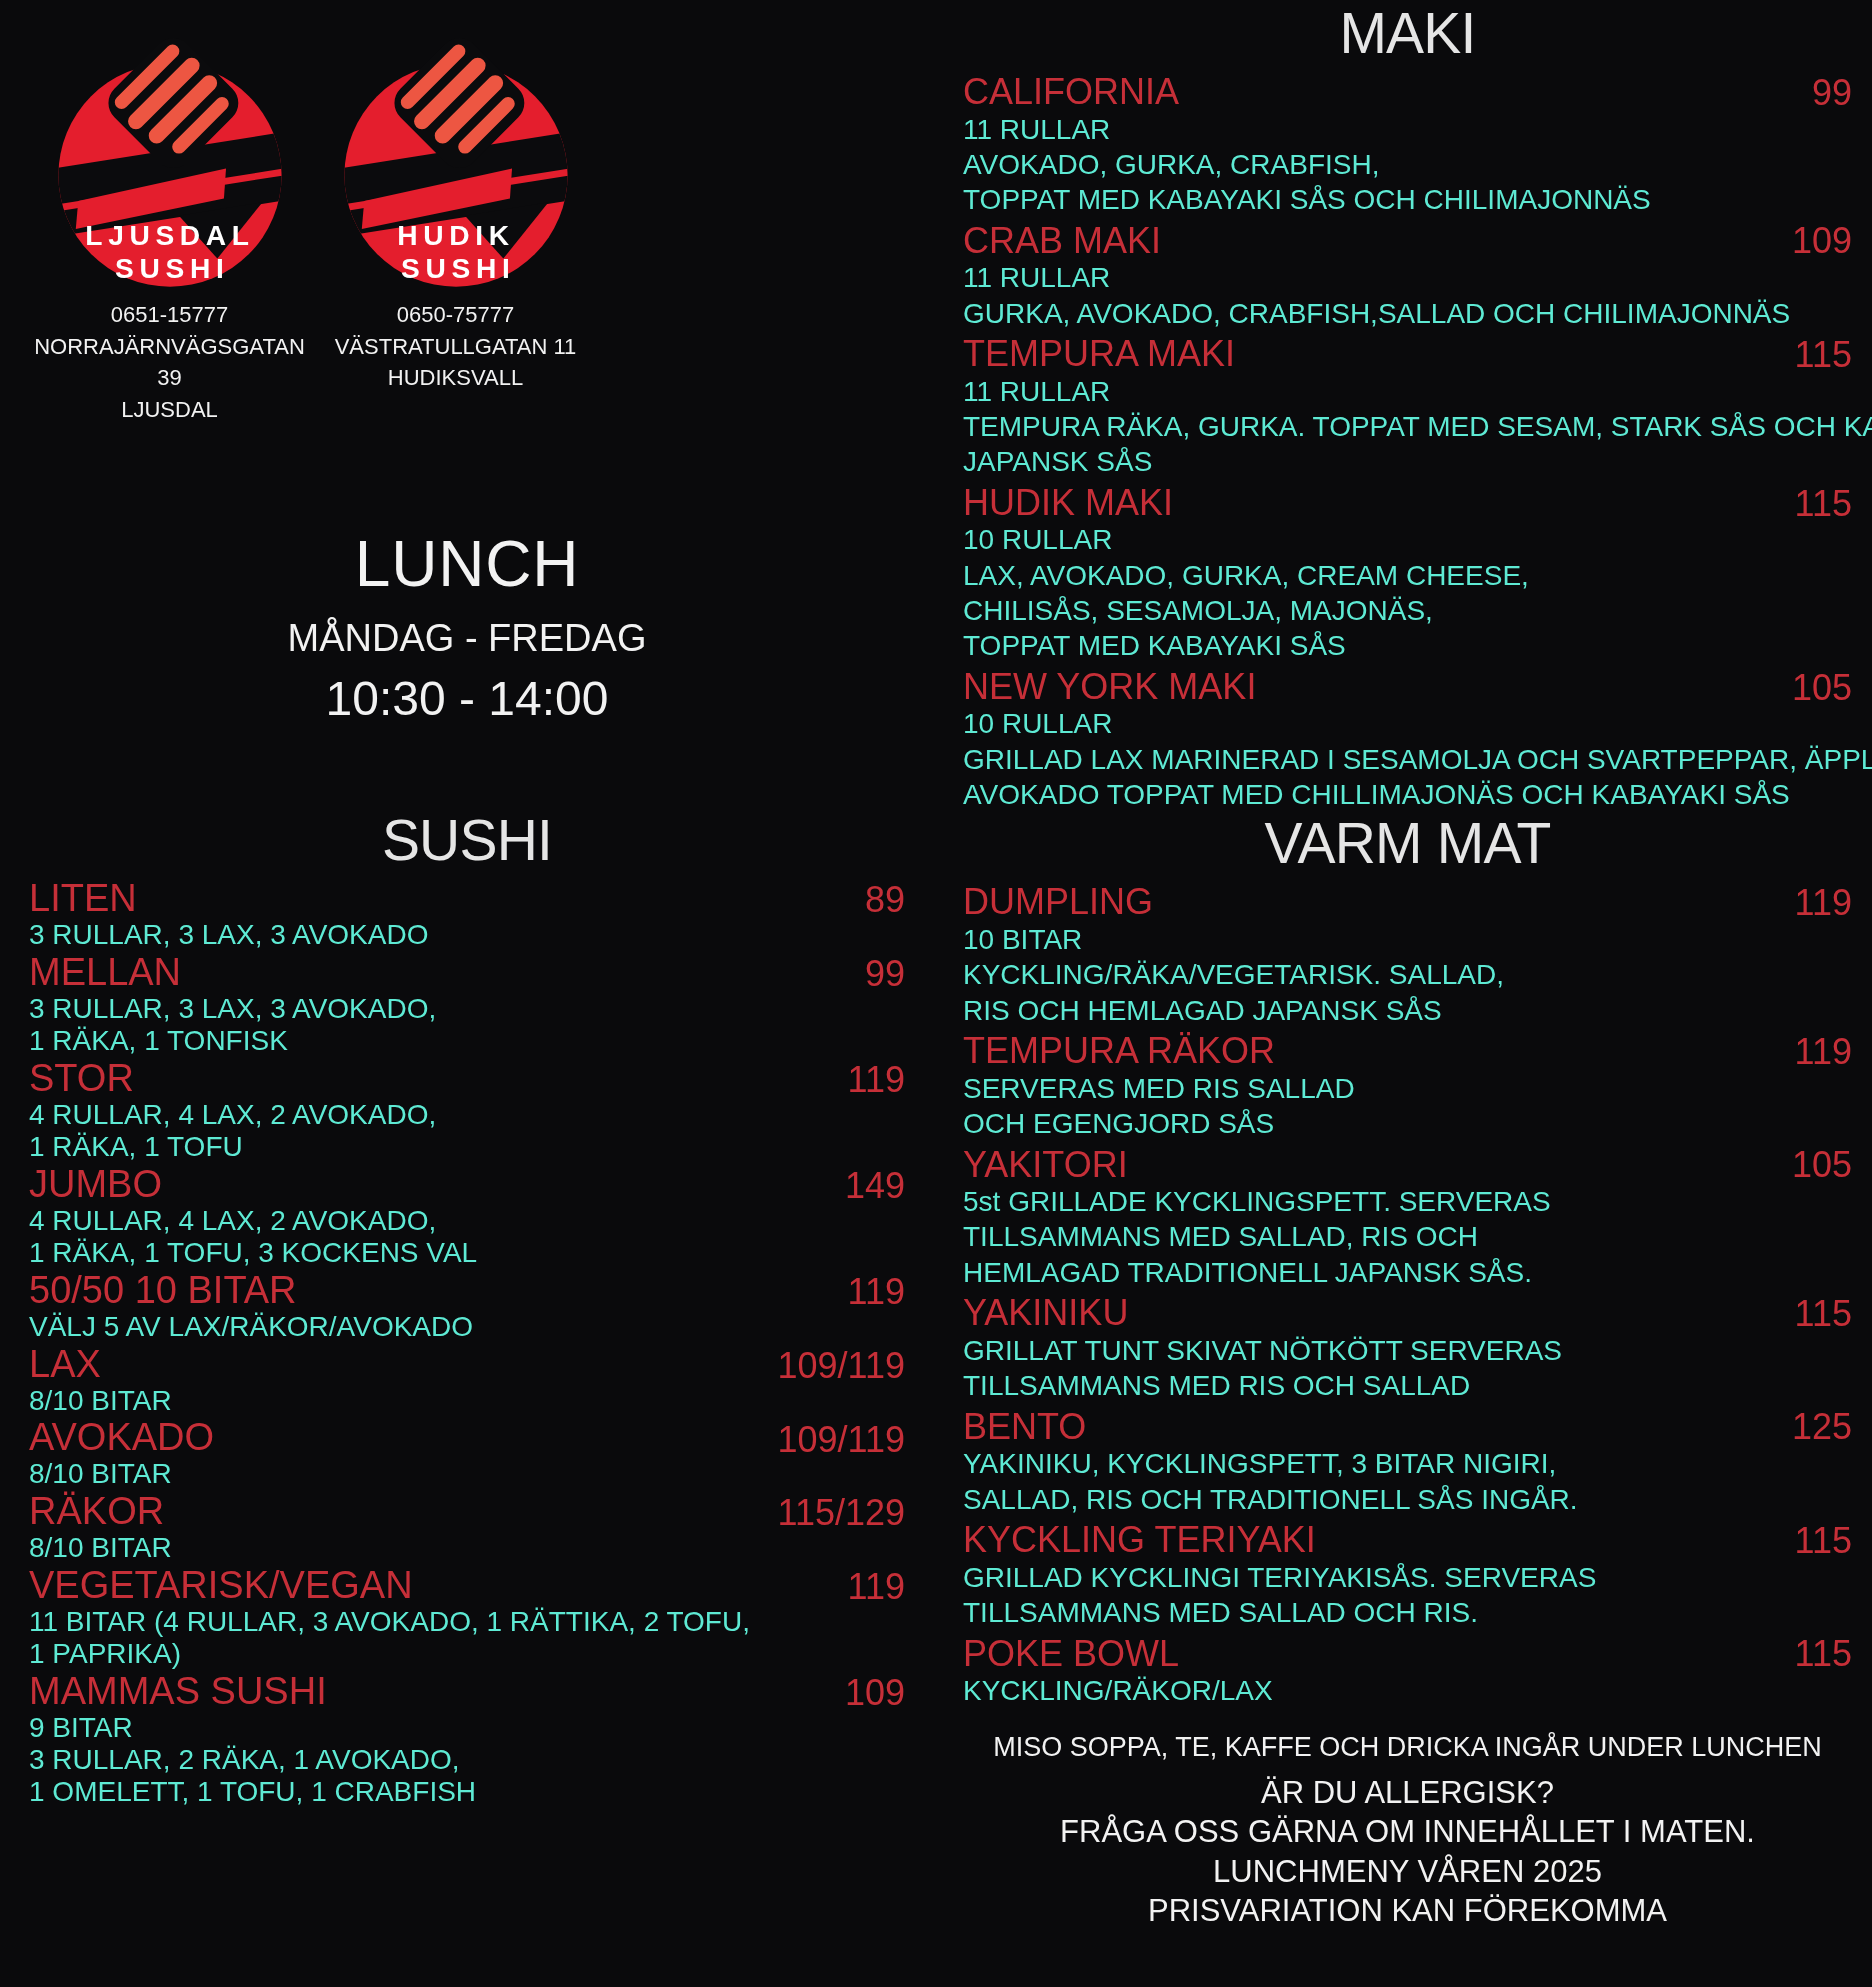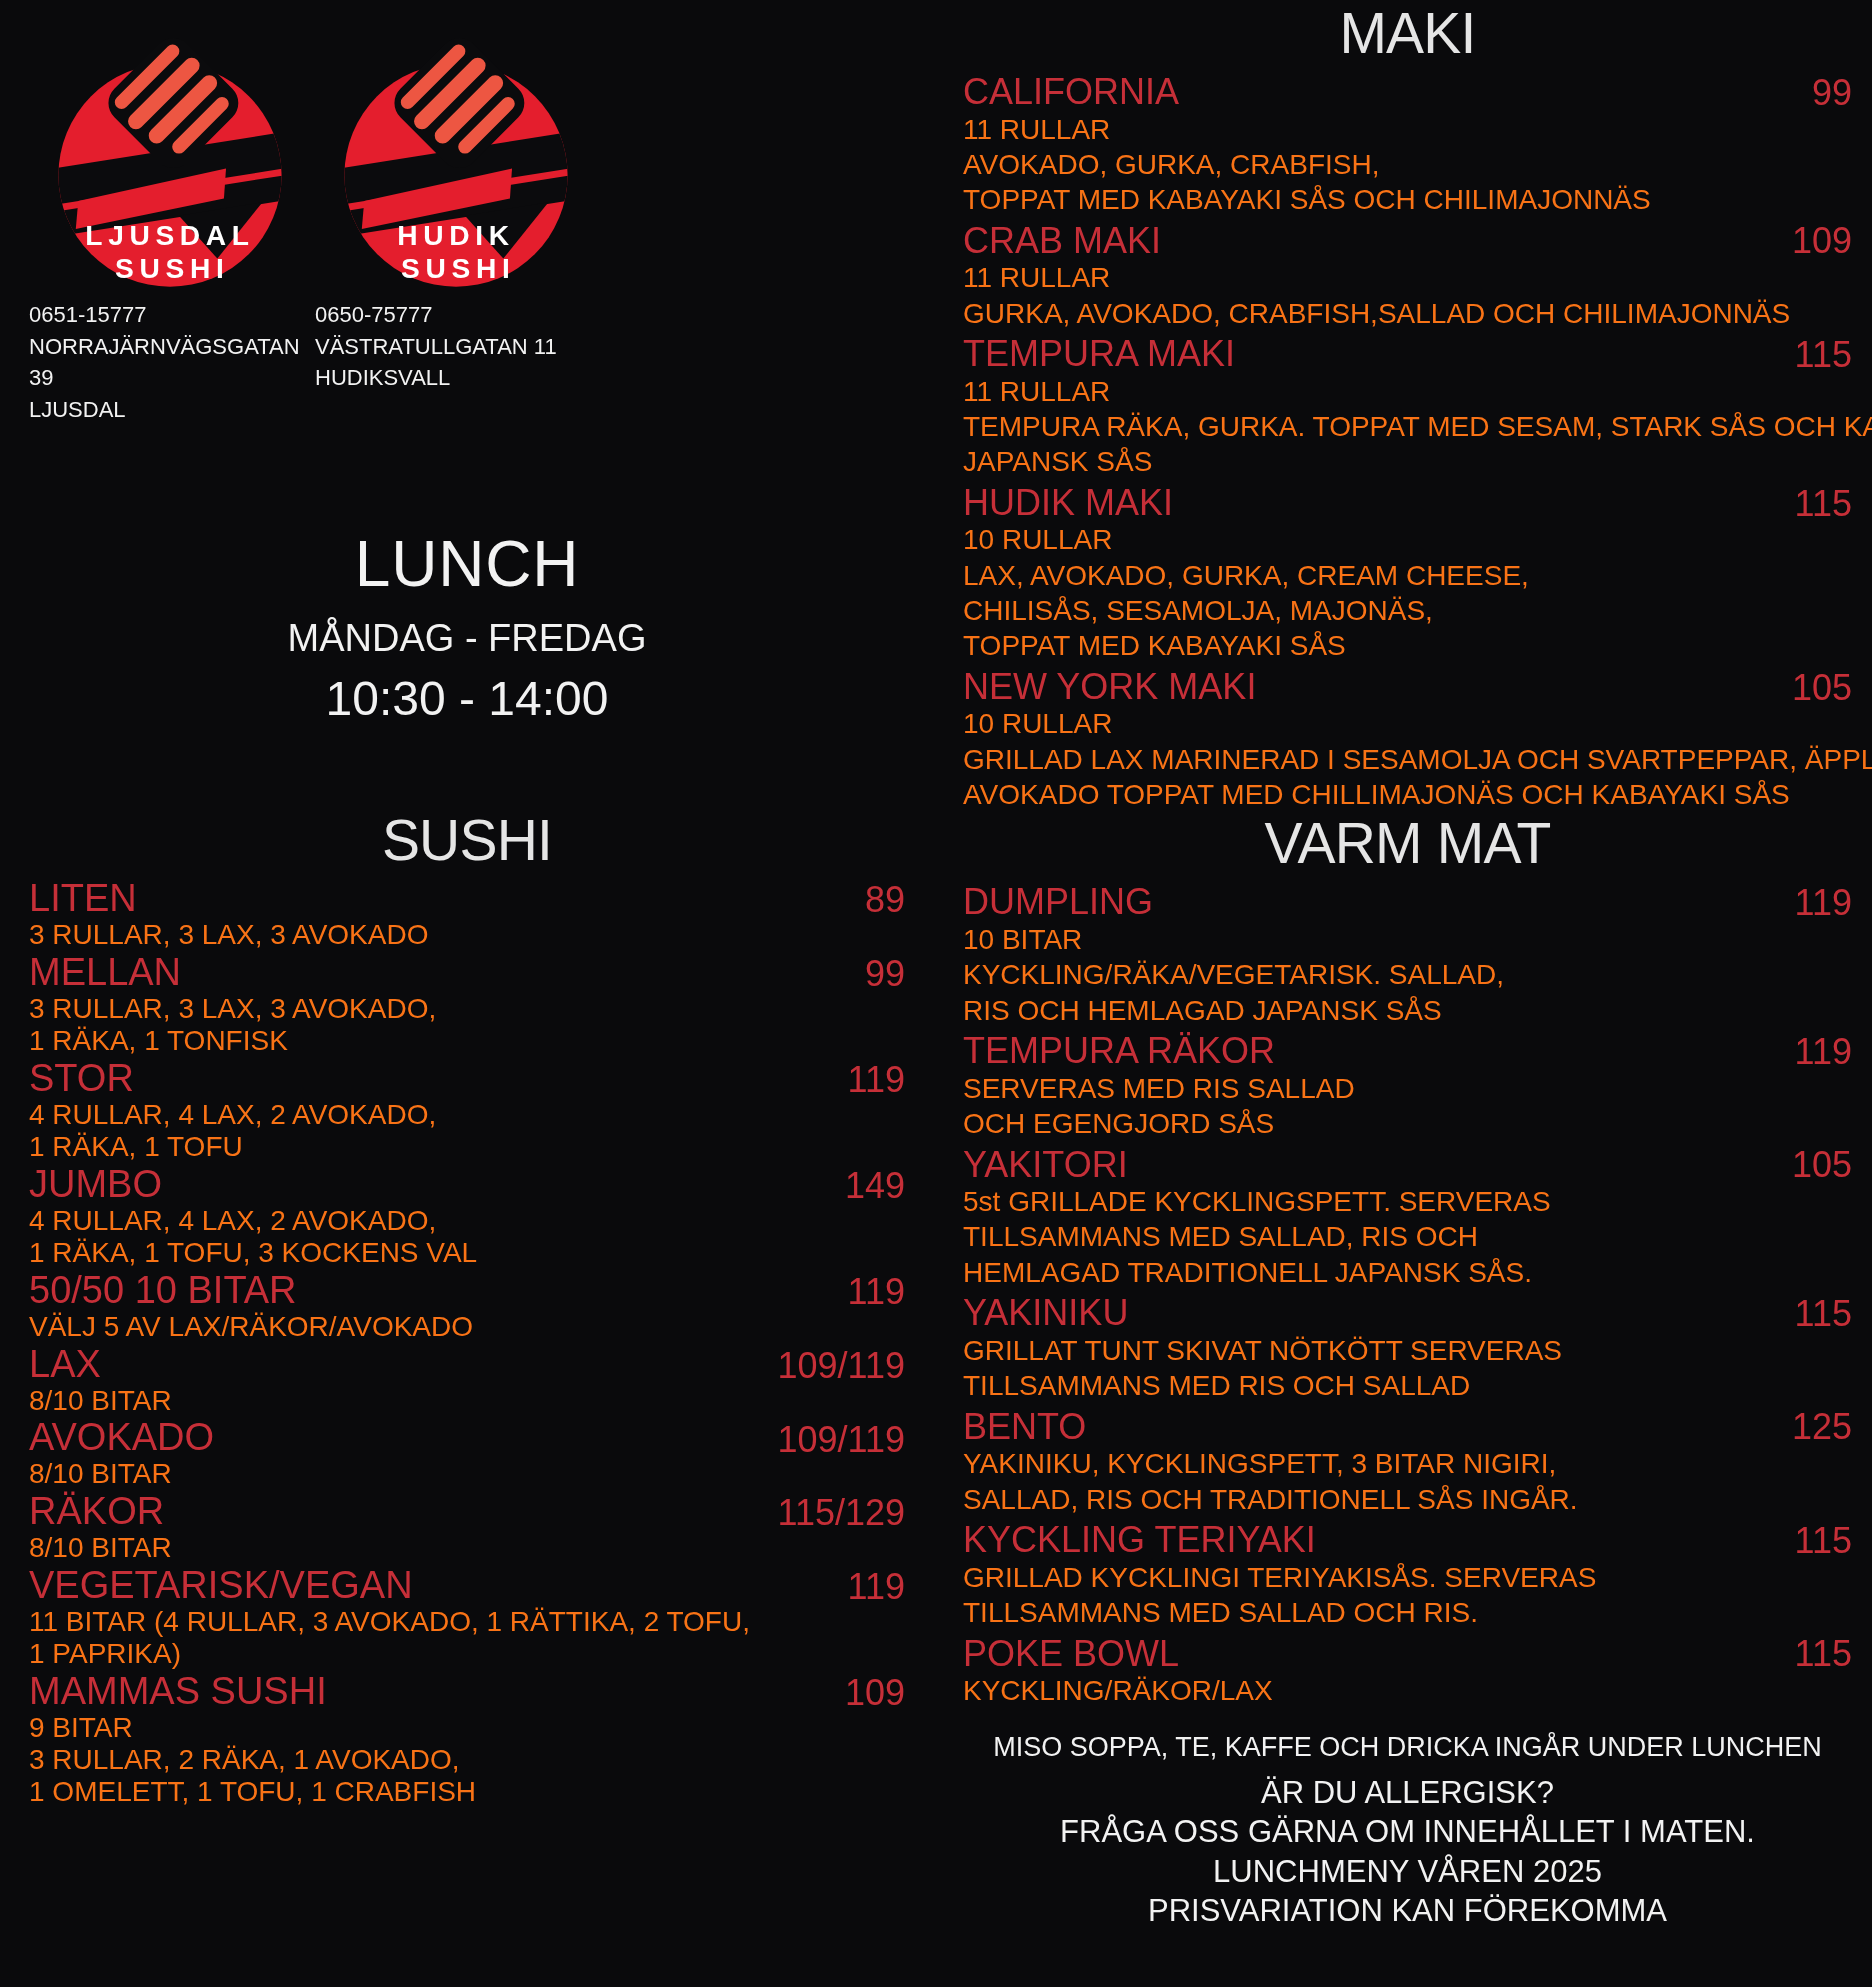--- a/index.html
+++ b/index.html
@@ -3,39 +3,39 @@
 <meta charset="utf-8">
 <style>
   html,body{margin:0;padding:0;background:#0a0a0c;}
   body{width:1872px;height:1988px;position:relative;overflow:hidden;
        font-family:"Liberation Sans",sans-serif;color:#f2f2f2;}
   .page{position:absolute;inset:0;overflow:hidden;background:var(--bg,#0a0a0c);}
   .col-left{position:absolute;left:29px;top:15px;width:876px;}
   .col-right{position:absolute;left:963px;top:5px;width:889px;}
 
   .brands{display:flex;gap:5px;}
-  .brand{width:281px;}
+  .brand{width:281px;text-align:center;}
   .brand svg{width:248px;height:282px;display:block;margin:0 auto;}
   svg text{font-family:"Liberation Sans",sans-serif;}
   .contact{font-size:22px;line-height:1.45;margin-top:1.7px;color:#f2f2f2;}
 
   .lunch{text-align:center;margin-top:106px;}
   .lunch-title{font-size:64px;font-weight:400;letter-spacing:0.8px;line-height:1;}
   .lunch-days{font-size:38px;margin-top:23px;line-height:1;}
   .lunch-hours{font-size:48px;margin-top:18px;line-height:1;}
 
   .sec-title{font-size:57px;font-weight:400;text-align:center;line-height:1;
              letter-spacing:-0.8px;margin:0;color:#e5e5e5;}
   .col-left .sec-title{margin-top:89px;}
   .items{margin-top:10px;}
   .mi{margin-bottom:1.7px;}
   .mi-row{display:flex;justify-content:space-between;align-items:flex-end;}
   .mi-name{color:var(--accent,#c62f38);font-size:38px;line-height:1.05;white-space:nowrap;}
   .mi-price{color:var(--accent,#c62f38);font-size:36px;line-height:1.05;white-space:nowrap;}
-  .mi-desc{font-size:28px;line-height:1.15;color:#f97316;white-space:nowrap;}
+  .mi-desc{font-size:28px;line-height:1.15;color:#5eead4;white-space:nowrap;}
   .col-right .mi{margin-bottom:3.3px;}
   .col-right .mi-name{font-size:36px;line-height:1.1;}
   .col-right .mi-desc{line-height:1.26;}
 
   .note{text-align:center;font-size:27px;margin-top:23px;line-height:1.2;}
   .footer{text-align:center;font-size:31px;line-height:1.22;margin-top:10px;}
   .footer div{margin-top:1.7px;}
 </style>
 </head>
 <body>

